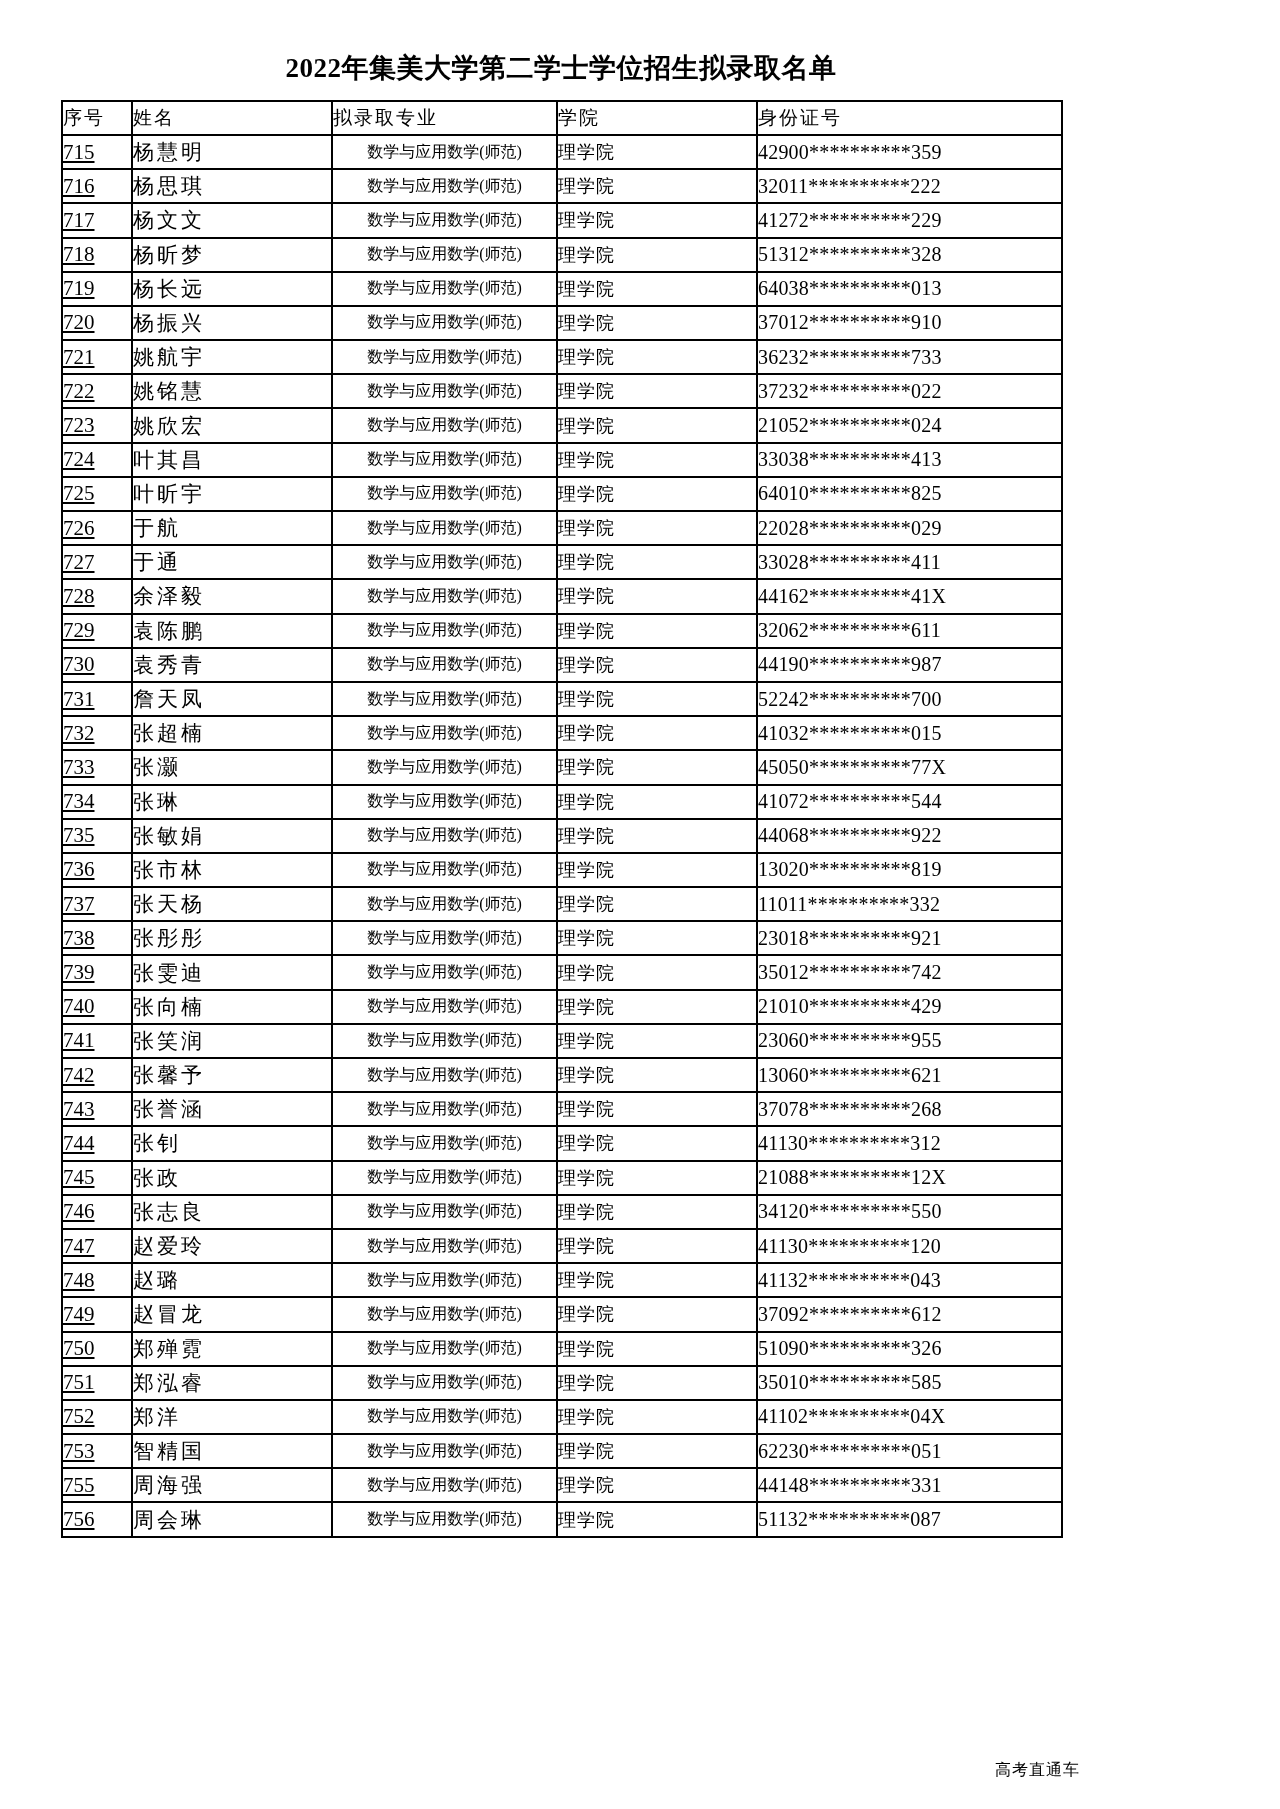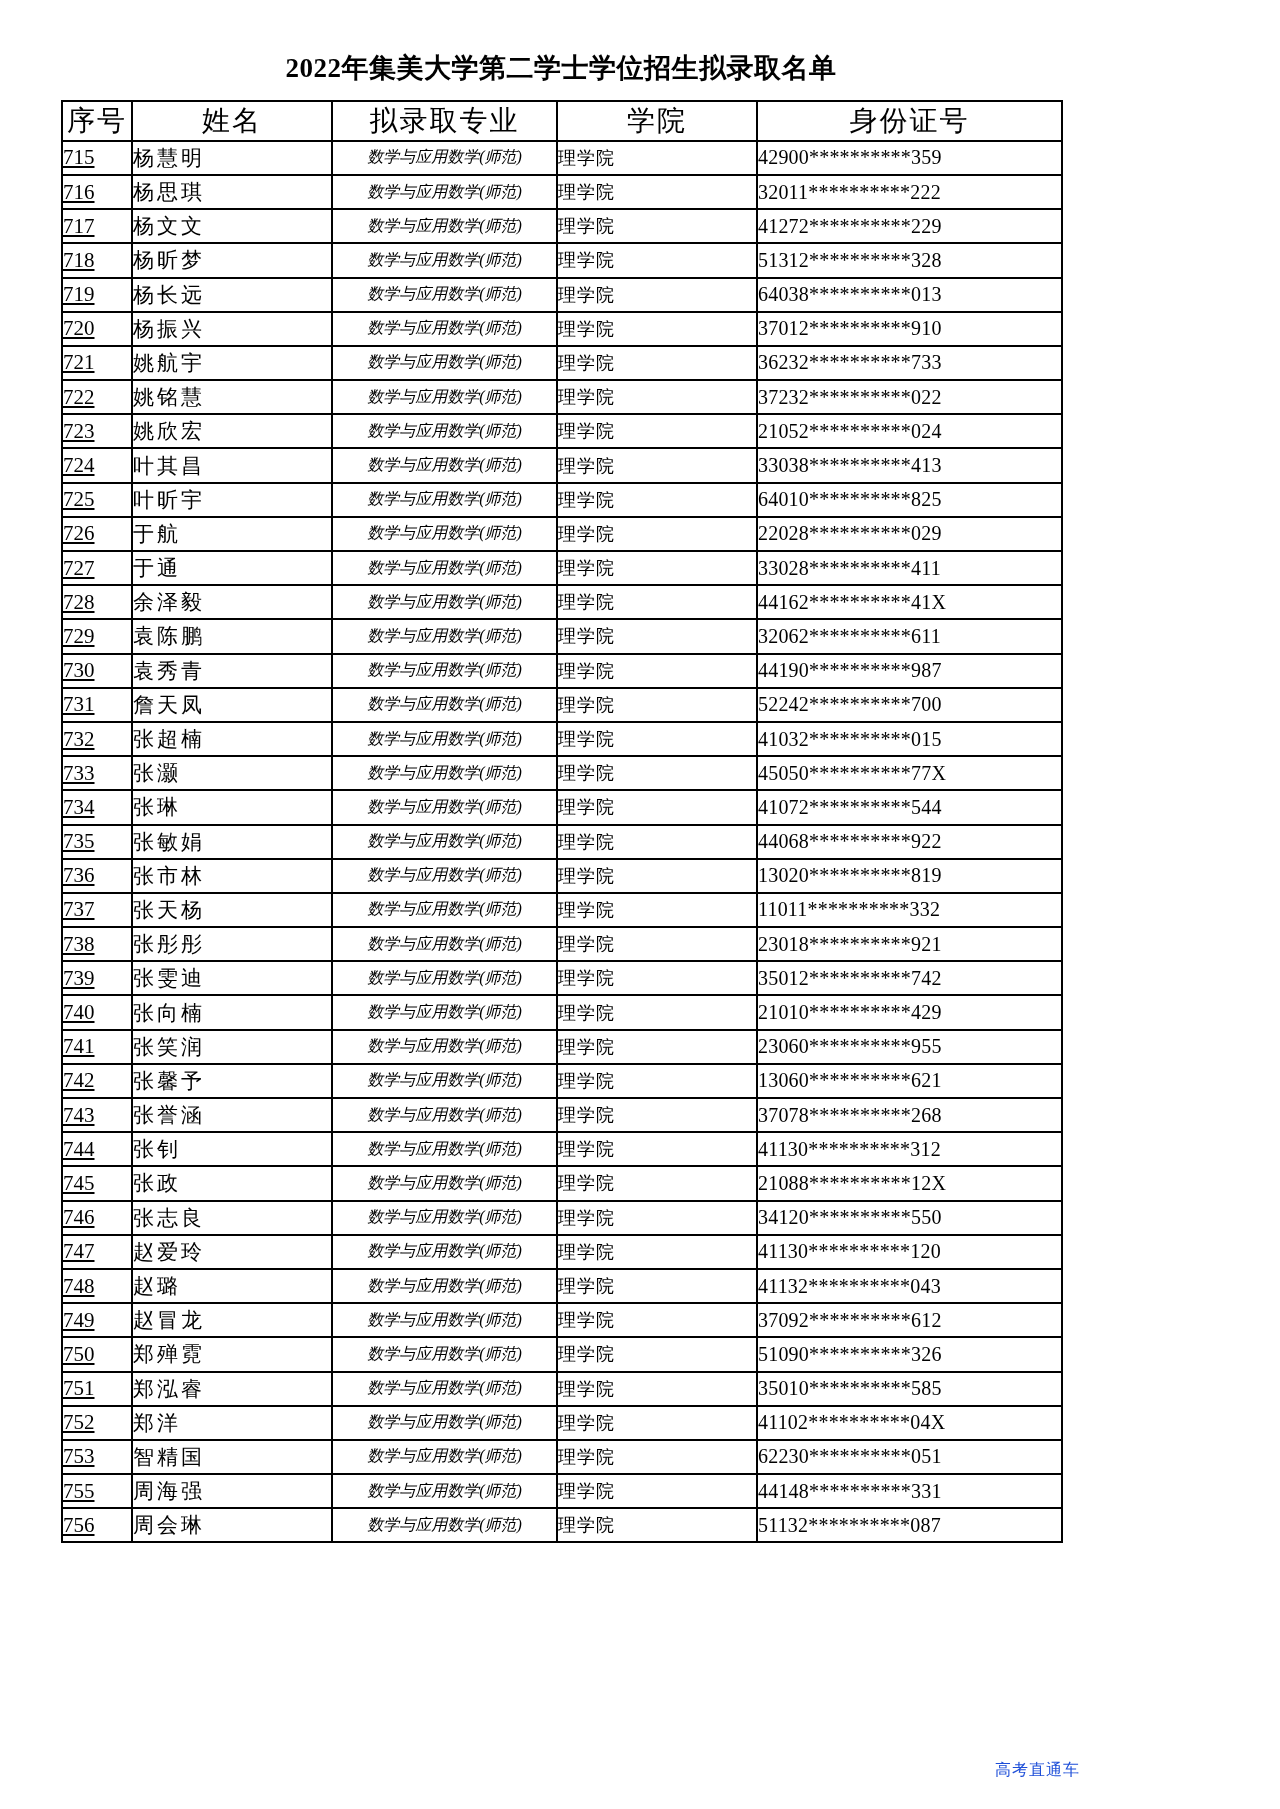--- a/index.html
+++ b/index.html
@@ -51,22 +51,22 @@
     background: #fff;
   }
   
   col.c-seq   { width: 70px; }
   col.c-name  { width: 200px; }
   col.c-major { width: 225px; }
   col.c-col   { width: 200px; }
   col.c-id    { width: 305px; }
 
   thead th {
-    text-align: center;
-    font-size: 28px;
+    text-align: left;
+    font-size: 19px;
     font-weight: bold;
     height: 36px;
     letter-spacing: 2px;
     font-family: Liberation Serif, serif;
   }
   td.seq {
     text-align: left;
     padding-left: 9px;
     font-size: 21px;
     font-family: "Liberation Serif", "DejaVu Serif", serif;
@@ -76,42 +76,41 @@
     text-align: left;
     padding-left: 14px;
     font-size: 21px;
     letter-spacing: 3px;
   }
   td.major {
     text-align: center;
     font-size: 16px;
     letter-spacing: 0px;
     white-space: nowrap;
-    font-style: italic;
   }
   td.college {
     text-align: left;
     padding-left: 8px;
     font-size: 18px;
     letter-spacing: 1px;
   }
   td.idnum {
     text-align: left;
     padding-left: 8px;
     font-size: 20px;
     font-family: "Liberation Serif", "DejaVu Serif", serif;
     letter-spacing: 0.2px;
     white-space: nowrap;
   }
   .watermark {
     position: absolute;
     right: 42px;
     bottom: 28px;
     font-size: 16px;
-    color: #1d4ed8;
+    color: #000000;
     letter-spacing: 1px;
     font-family: "Liberation Sans", "DejaVu Sans", sans-serif;
   }
 </style>
 </head>
 <body>
 
 <div class="page">
 
   <div class="doc-title">2022年集美大学第二学士学位招生拟录取名单</div>

